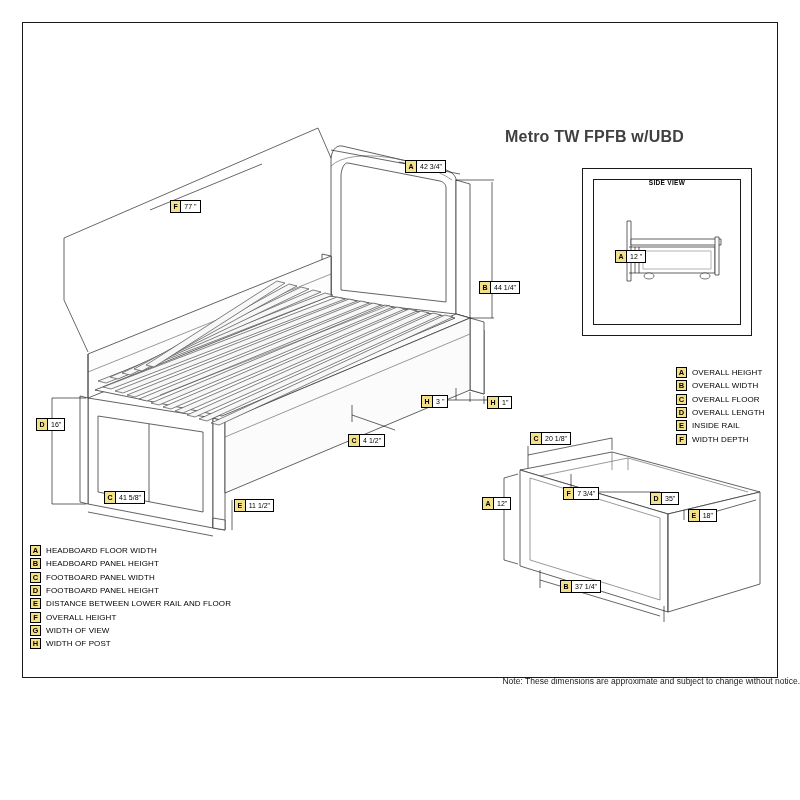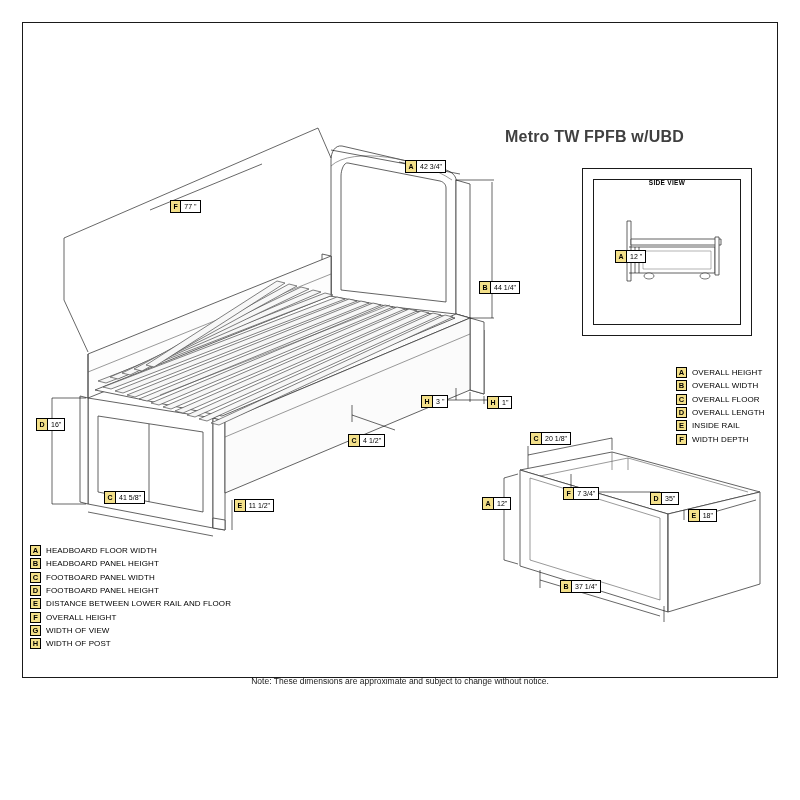--- a/index.html
+++ b/index.html
@@ -100,21 +100,21 @@
     text-align: center;
     font-size: 6.5px;
     font-weight: bold;
     letter-spacing: 0.3px;
     color: #000;
   }
   .note {
     position: absolute;
     left: 0; right: 0;
     top: 676px;
-    text-align: center;
+    text-align: right;
     font-size: 8.5px;
     color: #1a1a1a;
   }
   svg.art { position: absolute; left: 0; top: 0; width: 800px; height: 800px; }
   .ln  { stroke: #3b3b3b; stroke-width: 0.8; fill: none; }
   .ln2 { stroke: #555; stroke-width: 0.6; fill: none; }
   .dim { stroke: #000; stroke-width: 0.6; fill: none; }
   .pan { fill: #ffffff; stroke: #3b3b3b; stroke-width: 0.8; }
   .slat { fill: #f7f7f7; stroke: #4a4a4a; stroke-width: 0.7; }
   .side { fill: #fbfbfb; stroke: #3b3b3b; stroke-width: 0.8; }

